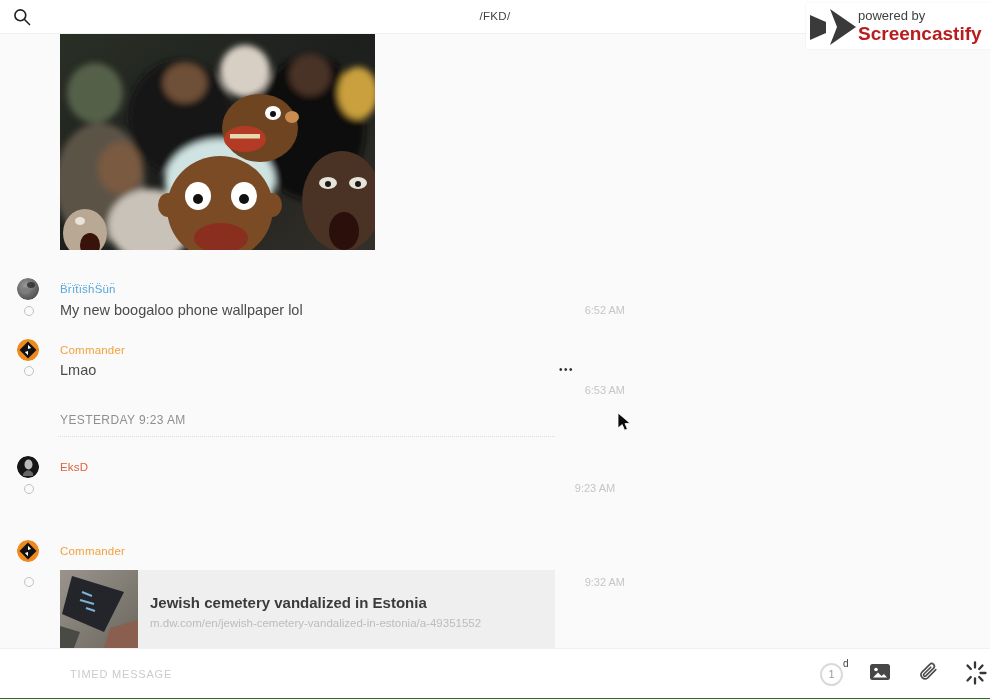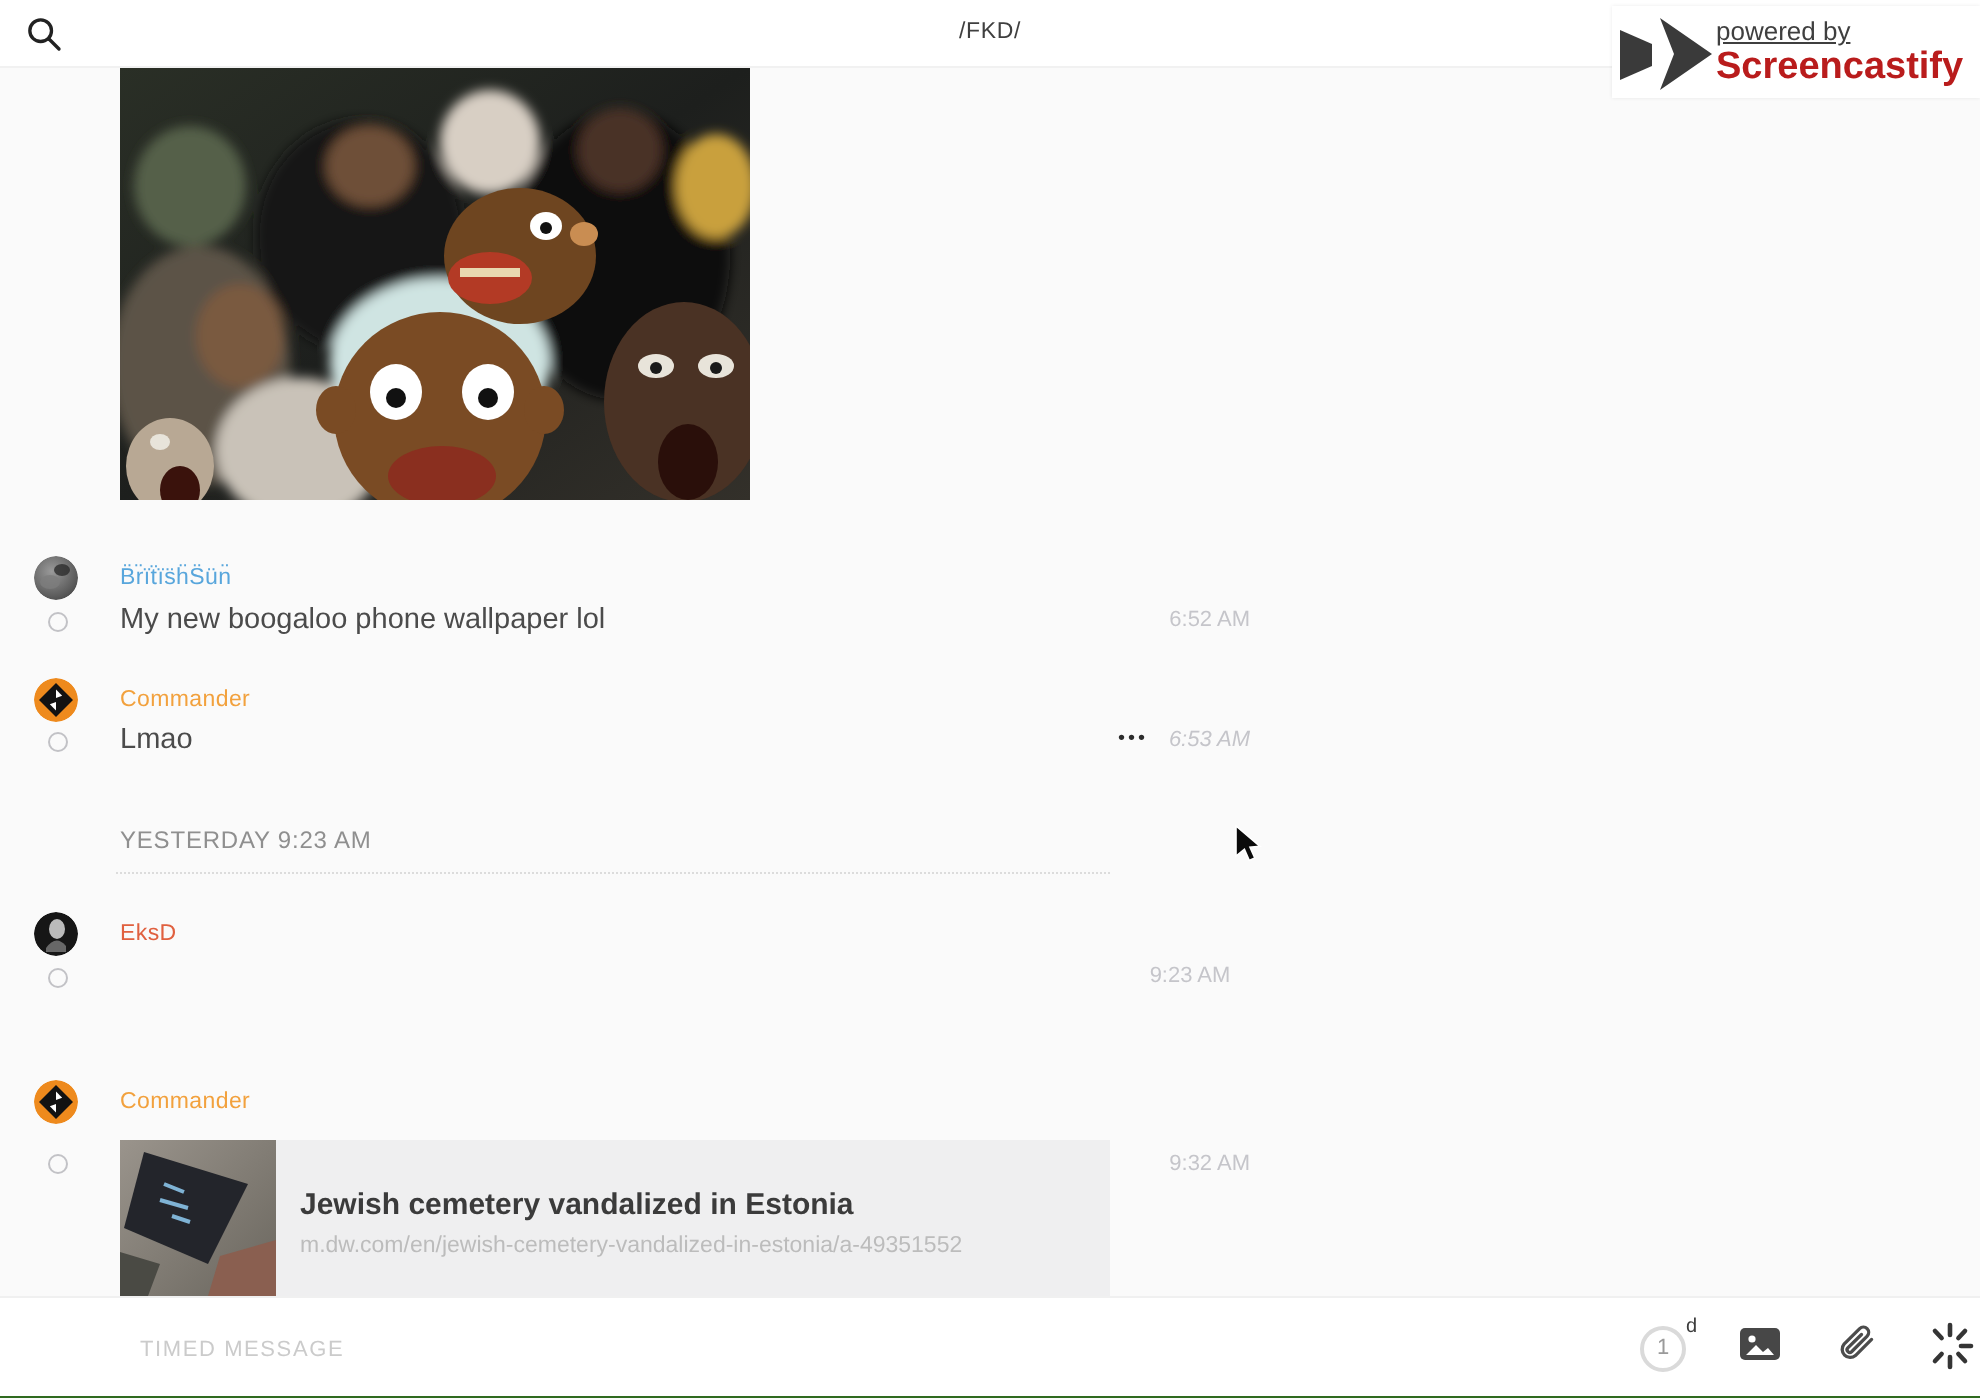--- a/index.html
+++ b/index.html
@@ -18,21 +18,21 @@
     position:absolute;left:0;top:0;width:990px;height:33px;line-height:33px;
     text-align:center;font-size:11.5px;color:#3f3f3f;letter-spacing:.3px;
   }
   .hdr-icon{position:absolute;z-index:6;}
   
   .watermark{
     position:absolute;left:806px;top:3px;width:184px;height:46px;background:#ffffff;
     z-index:5;overflow:hidden;box-shadow:0 0 2px rgba(0,0,0,.08);
   }
   .wm-logo{position:absolute;left:4px;top:6px;}
-  .wm-line1{position:absolute;left:52px;top:5px;font-size:13px;color:#3f3f3f;text-decoration:underline;}
+  .wm-line1{position:absolute;left:52px;top:5px;font-size:13px;color:#3f3f3f;}
   .wm-line2{position:absolute;left:52px;top:20px;font-size:19px;font-weight:bold;color:#b91c1c;white-space:nowrap;}
   
   .attachment{position:absolute;left:60px;top:33px;width:315px;height:217px;cursor:pointer;}
   .avatar{position:absolute;width:22px;height:22px;border-radius:50%;overflow:hidden;cursor:pointer;}
   .uname{position:absolute;left:60px;font-size:11.5px;font-weight:normal;letter-spacing:.2px;}
   .uname.blue{color:#58a6dc;}
   .uname.orange{color:#f2a13d;}
   .uname.red{color:#e0603f;}
   .msg-text{position:absolute;left:60px;font-size:14.5px;color:#4b4b4b;}
   .msg-link{
@@ -199,21 +199,21 @@
       <circle cx="11" cy="11" r="11" fill="#ee8a1d"></circle>
       <rect x="5" y="5" width="12" height="12" transform="rotate(45 11 11)" fill="#121212"></rect>
       <path d="M11 5.8 l3.1 3.1 -3.1 1.1 z" fill="#ffffff"></path>
       <path d="M11 16.2 l-3.1 -3.1 3.1 -1.1 z" fill="#ffffff"></path>
     </svg>
   </div>
   <div class="uname orange" style="top:344px;">Commander</div>
   <div class="ring" style="left:24px;top:366px;"></div>
   <div class="msg-text" style="top:362px;">Lmao</div>
   <div class="dots" style="top:364px;">•••</div>
-  <div class="time" style="top:364px;font-style:italic;">6:53 AM</div>
+  <div class="time" style="top:384px;">6:53 AM</div>
 
   <div class="divider-label" style="top:413px;">YESTERDAY 9:23 AM</div>
   <div class="divider-line" style="top:436px;"></div>
 
   <div class="avatar" style="left:17px;top:456px;">
     <svg width="22" height="22" viewBox="0 0 22 22">
       <circle cx="11" cy="11" r="11" fill="#161616"></circle>
       <ellipse cx="11.5" cy="8.5" rx="4" ry="5" fill="#d8d8d8" opacity=".85"></ellipse>
       <path d="M6 18 q5 -7 10 -1 l0 3 l-10 0 z" fill="#8a8a8a" opacity=".7"></path>
     </svg>

